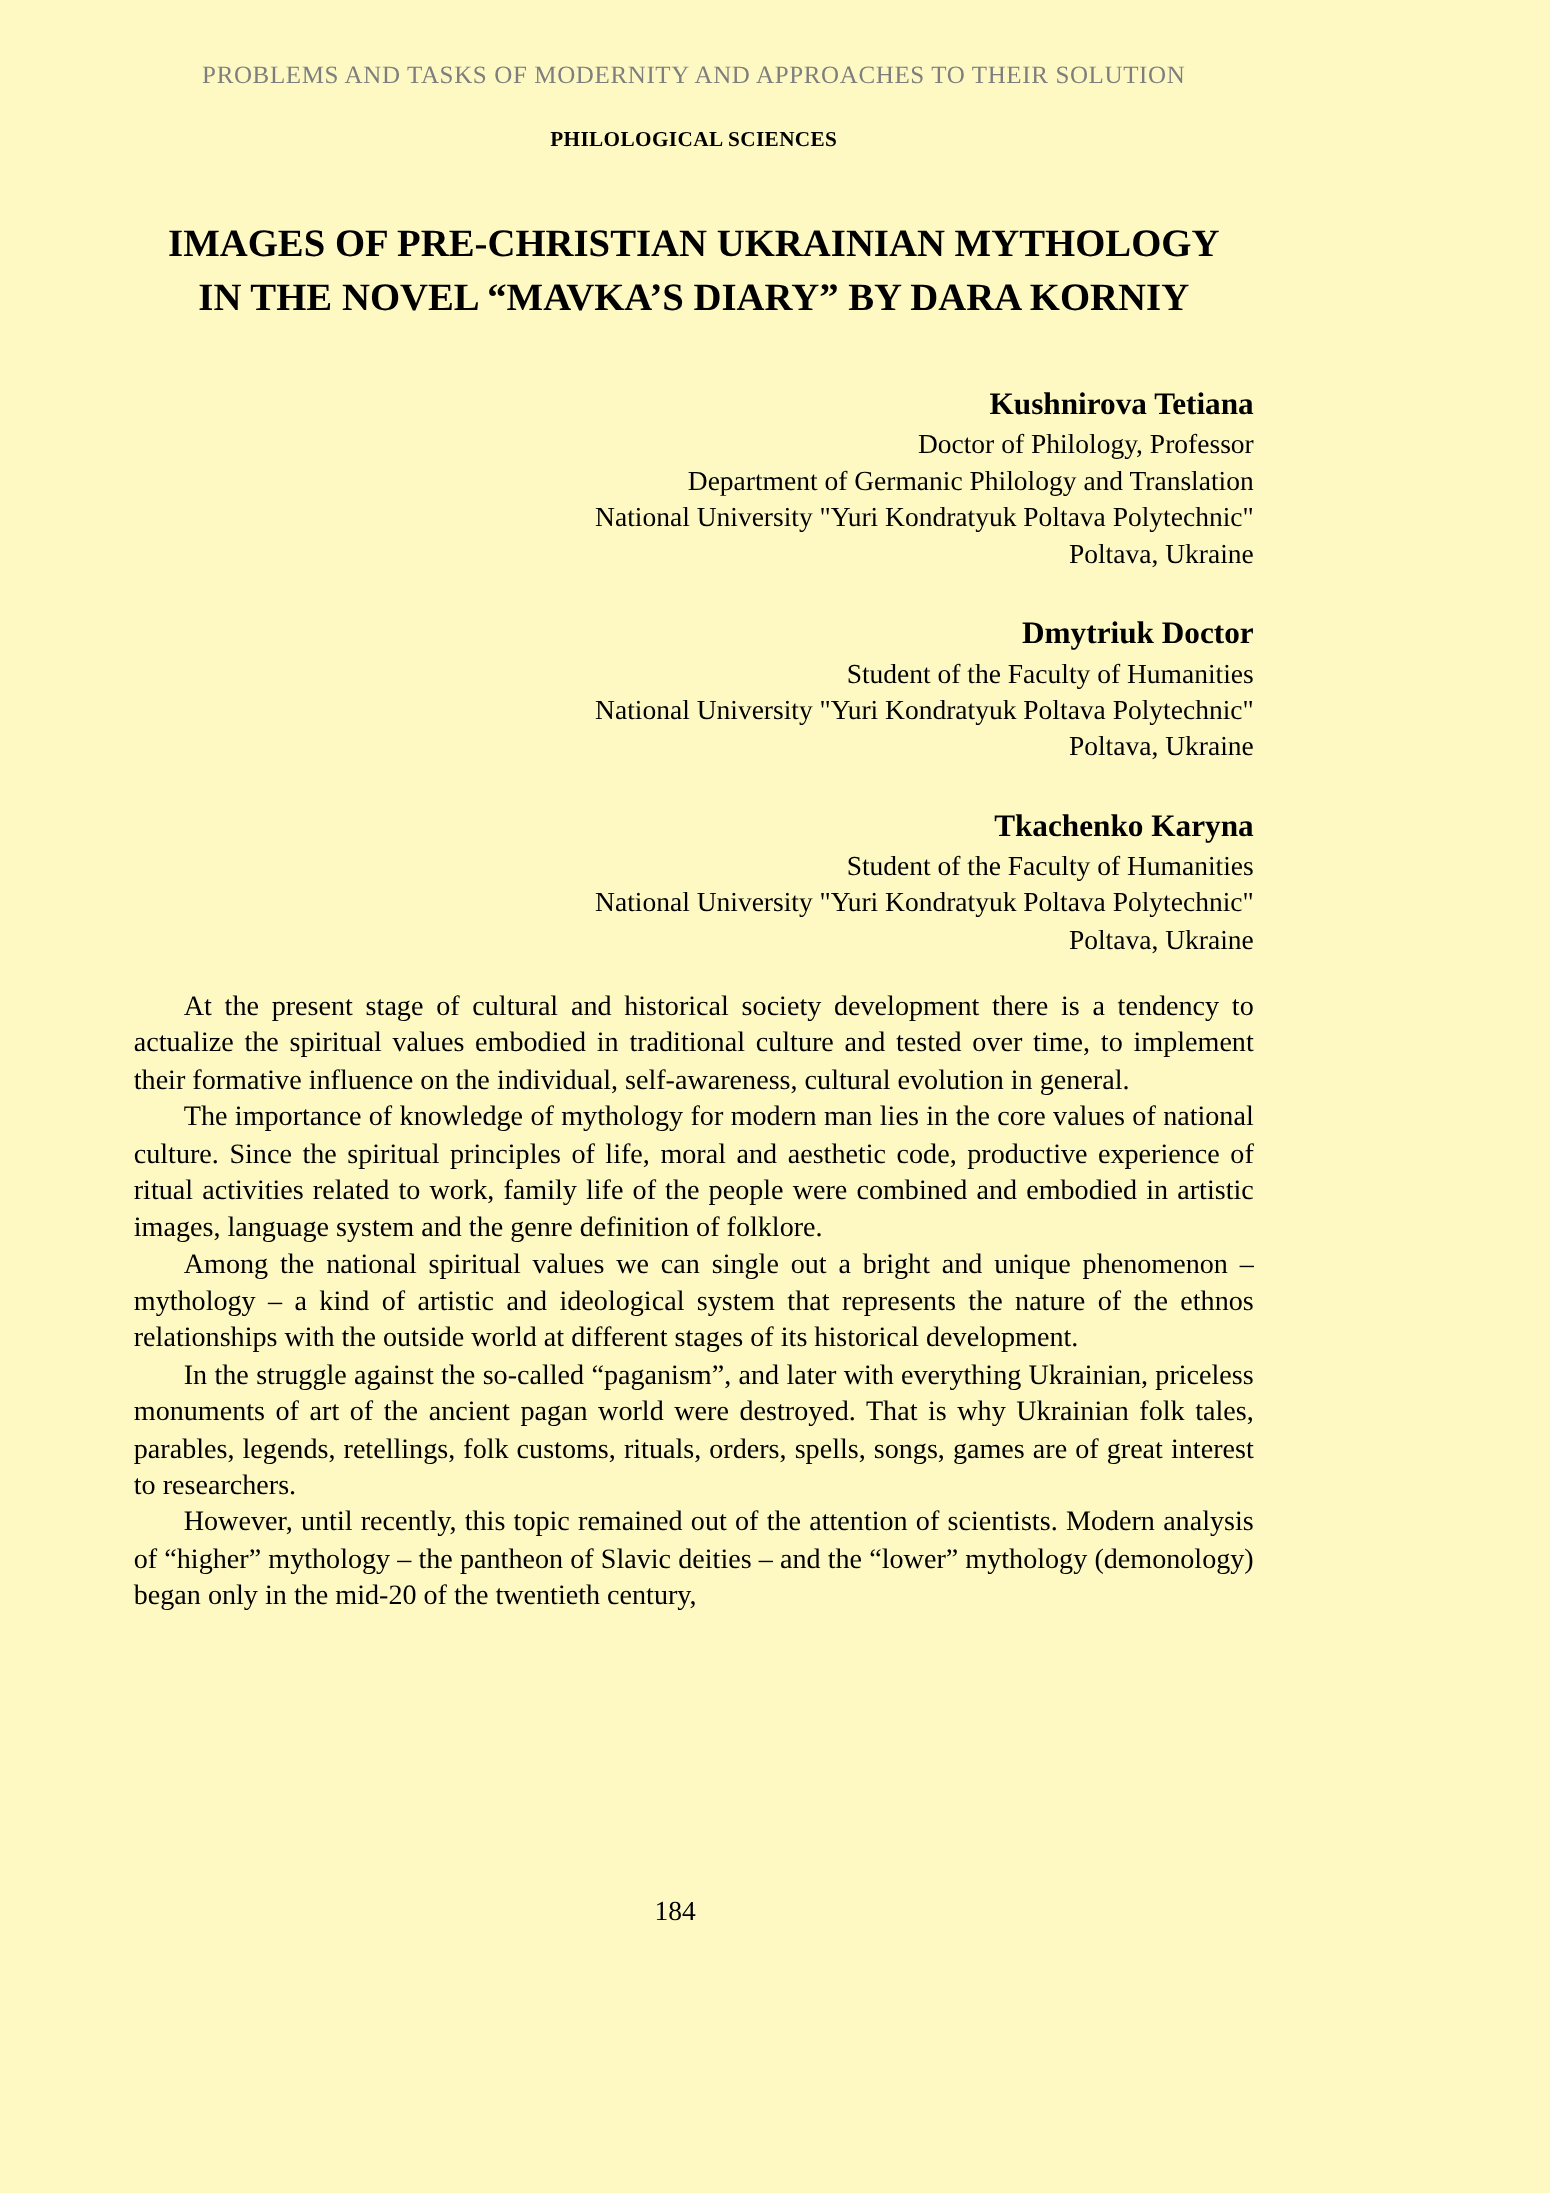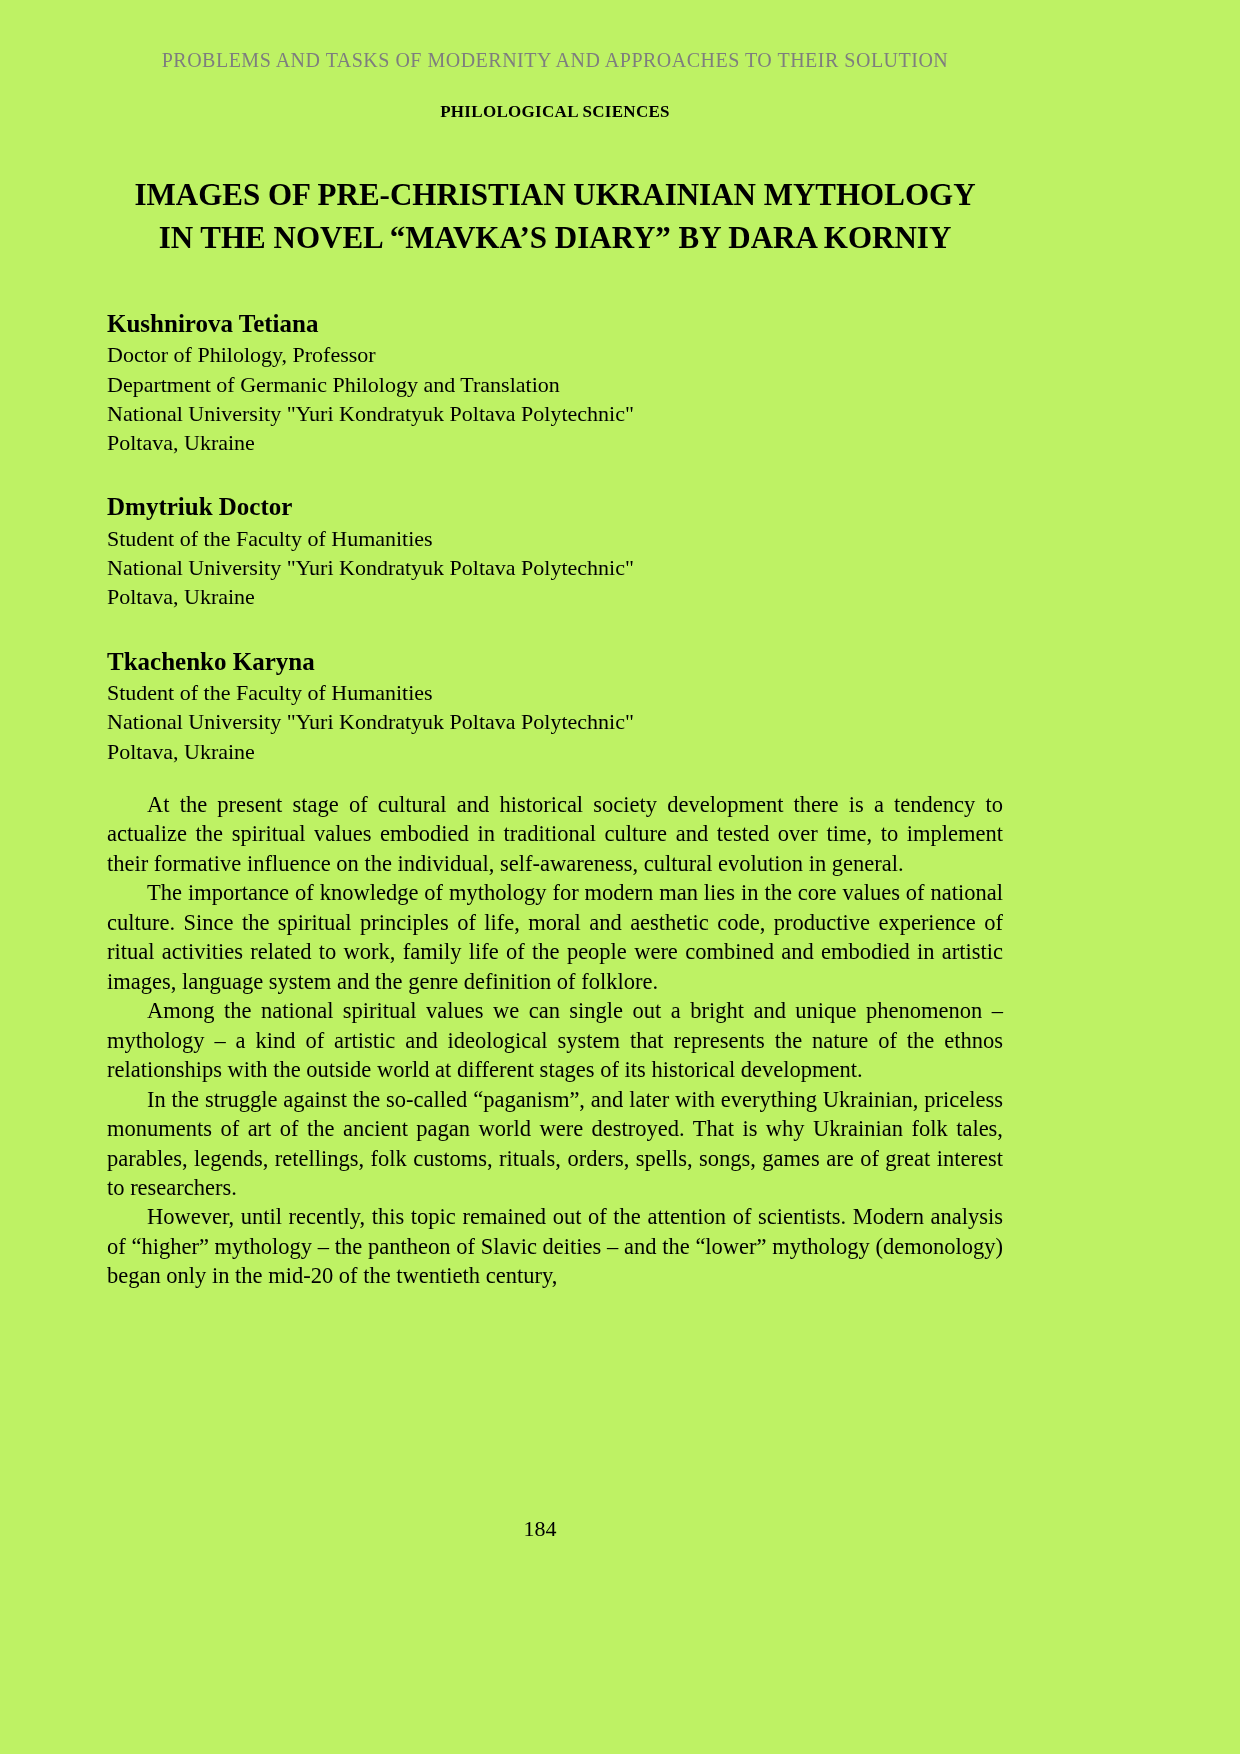--- a/index.html
+++ b/index.html
@@ -4,21 +4,21 @@
 <style>
   html, body {
     margin: 0;
     padding: 0;
     background: #ffffff;
   }
   .page {
     position: relative;
     width: 1240px;
     height: 1754px;
-    background: #bef264;
+    background: #fef9c3;
     box-sizing: border-box;
     padding: 48px 237px 0 107px;
     font-family: "Liberation Serif", serif;
     color: #000000;
     overflow: hidden;
   }
   .running-head {
     text-align: center;
     color: #7e7e7e;
     font-size: 20px;
@@ -36,21 +36,21 @@
   .title {
     margin: 52px auto 0 auto;
     max-width: 880px;
     text-align: center;
     font-size: 31px;
     font-weight: bold;
     line-height: 1.38;
   }
   .authors {
     margin-top: 48px;
-    text-align: left;
+    text-align: right;
   }
   .author {
     margin-bottom: 34px;
   }
   .author:last-child {
     margin-bottom: 0;
   }
   .author-name {
     font-weight: bold;
     font-size: 25px;

